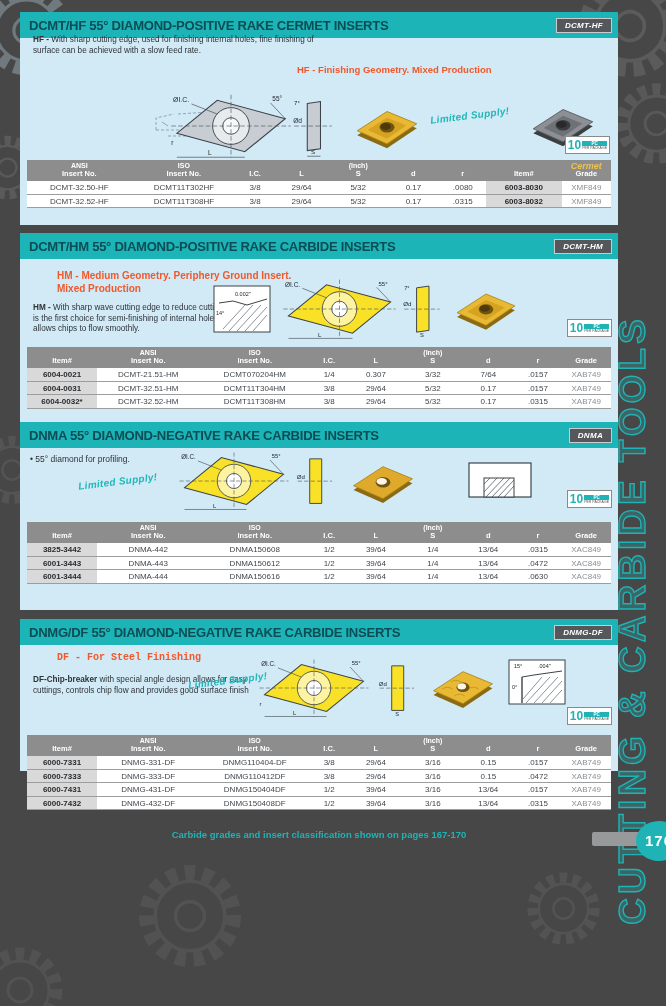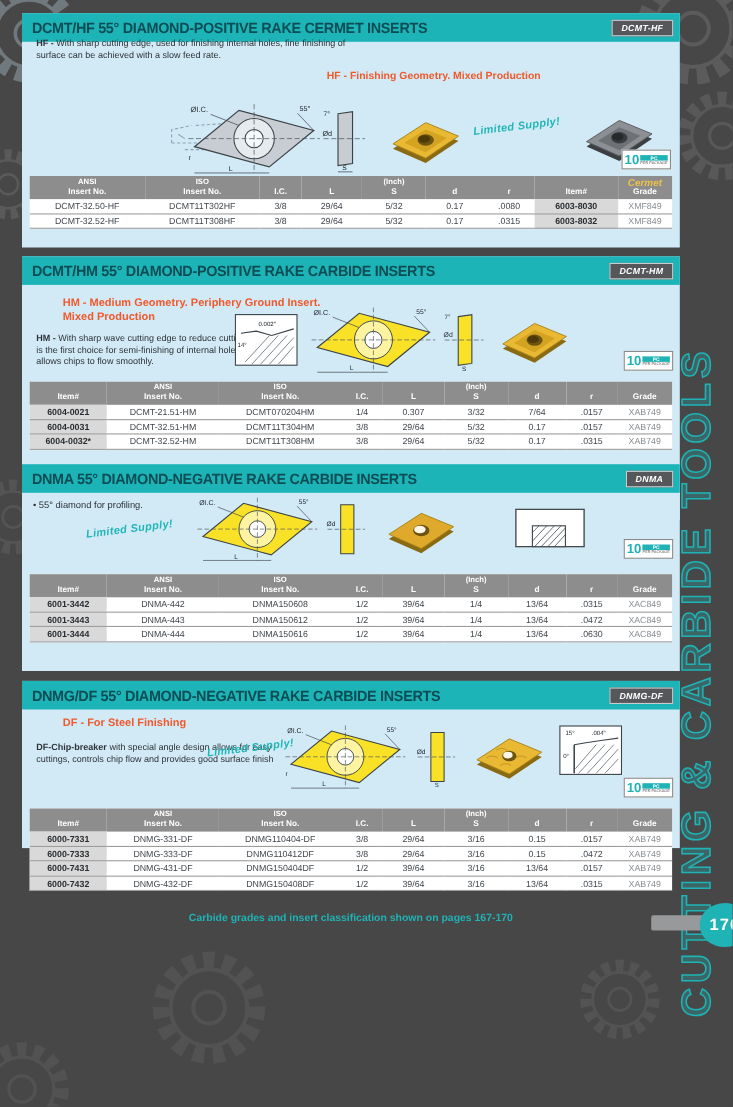--- a/index.html
+++ b/index.html
@@ -528,21 +528,21 @@
               <div>r</div>
             </th>
             <th class="w-grade">
               <div class="th-top">&nbsp;</div>
               <div>Grade</div>
             </th>
           </tr>
         </thead>
         <tbody>
           <tr>
-            <td class="w-item emph">6001-3442</td>
+            <td class="w-item emph">3825-3442</td>
             <td class="w-ansi">DNMA-442</td>
             <td class="w-iso">DNMA150608</td>
             <td class="w-ic">1/2</td>
             <td class="w-l">39/64</td>
             <td class="w-s">1/4</td>
             <td class="w-d">13/64</td>
             <td class="w-r">.0315</td>
             <td class="w-grade grade">XAC849</td>
           </tr>
           <tr>
@@ -570,21 +570,21 @@
         </tbody>
       </table>
     </div>
 </section>
 
 <section class="panel" style="top:619px;height:152px;">
   <div class="bar">
     <span class="bar-title">DNMG/DF 55° DIAMOND-NEGATIVE RAKE CARBIDE INSERTS</span>
     <span class="bar-badge">DNMG-DF</span>
   </div>
-  <div class="heading2 orange" style="left:13px;top:32px;">DF - For Steel Finishing</div>
+  <div class="heading2 orange" style="left:13px;top:32px;font-family:Liberation Mono, monospace;">DF - For Steel Finishing</div>
   <div class="desc" style="left:13px;top:56px;width:220px;">
     <b>DF-Chip-breaker</b>
     <span>with special angle design allows for easy cuttings, controls chip flow and provides good surface finish</span>
   </div>
   <div class="limited" style="left:168px;top:56px;">Limited Supply!</div>
   <div class="diag" style="left:238px;top:38px;">
     <svg width="112" height="62" viewBox="0 0 130 74">
       <polygon points="6,45 50,9 124,29 80,65" fill="#f8e126" stroke="#3b4349" stroke-width="1.2"></polygon>
       <circle cx="65" cy="37" r="20" fill="#fdf3a0" stroke="#3b4349" stroke-width="1"></circle>
       <circle cx="65" cy="37" r="9" fill="#ffffff" stroke="#3b4349" stroke-width="1"></circle>

